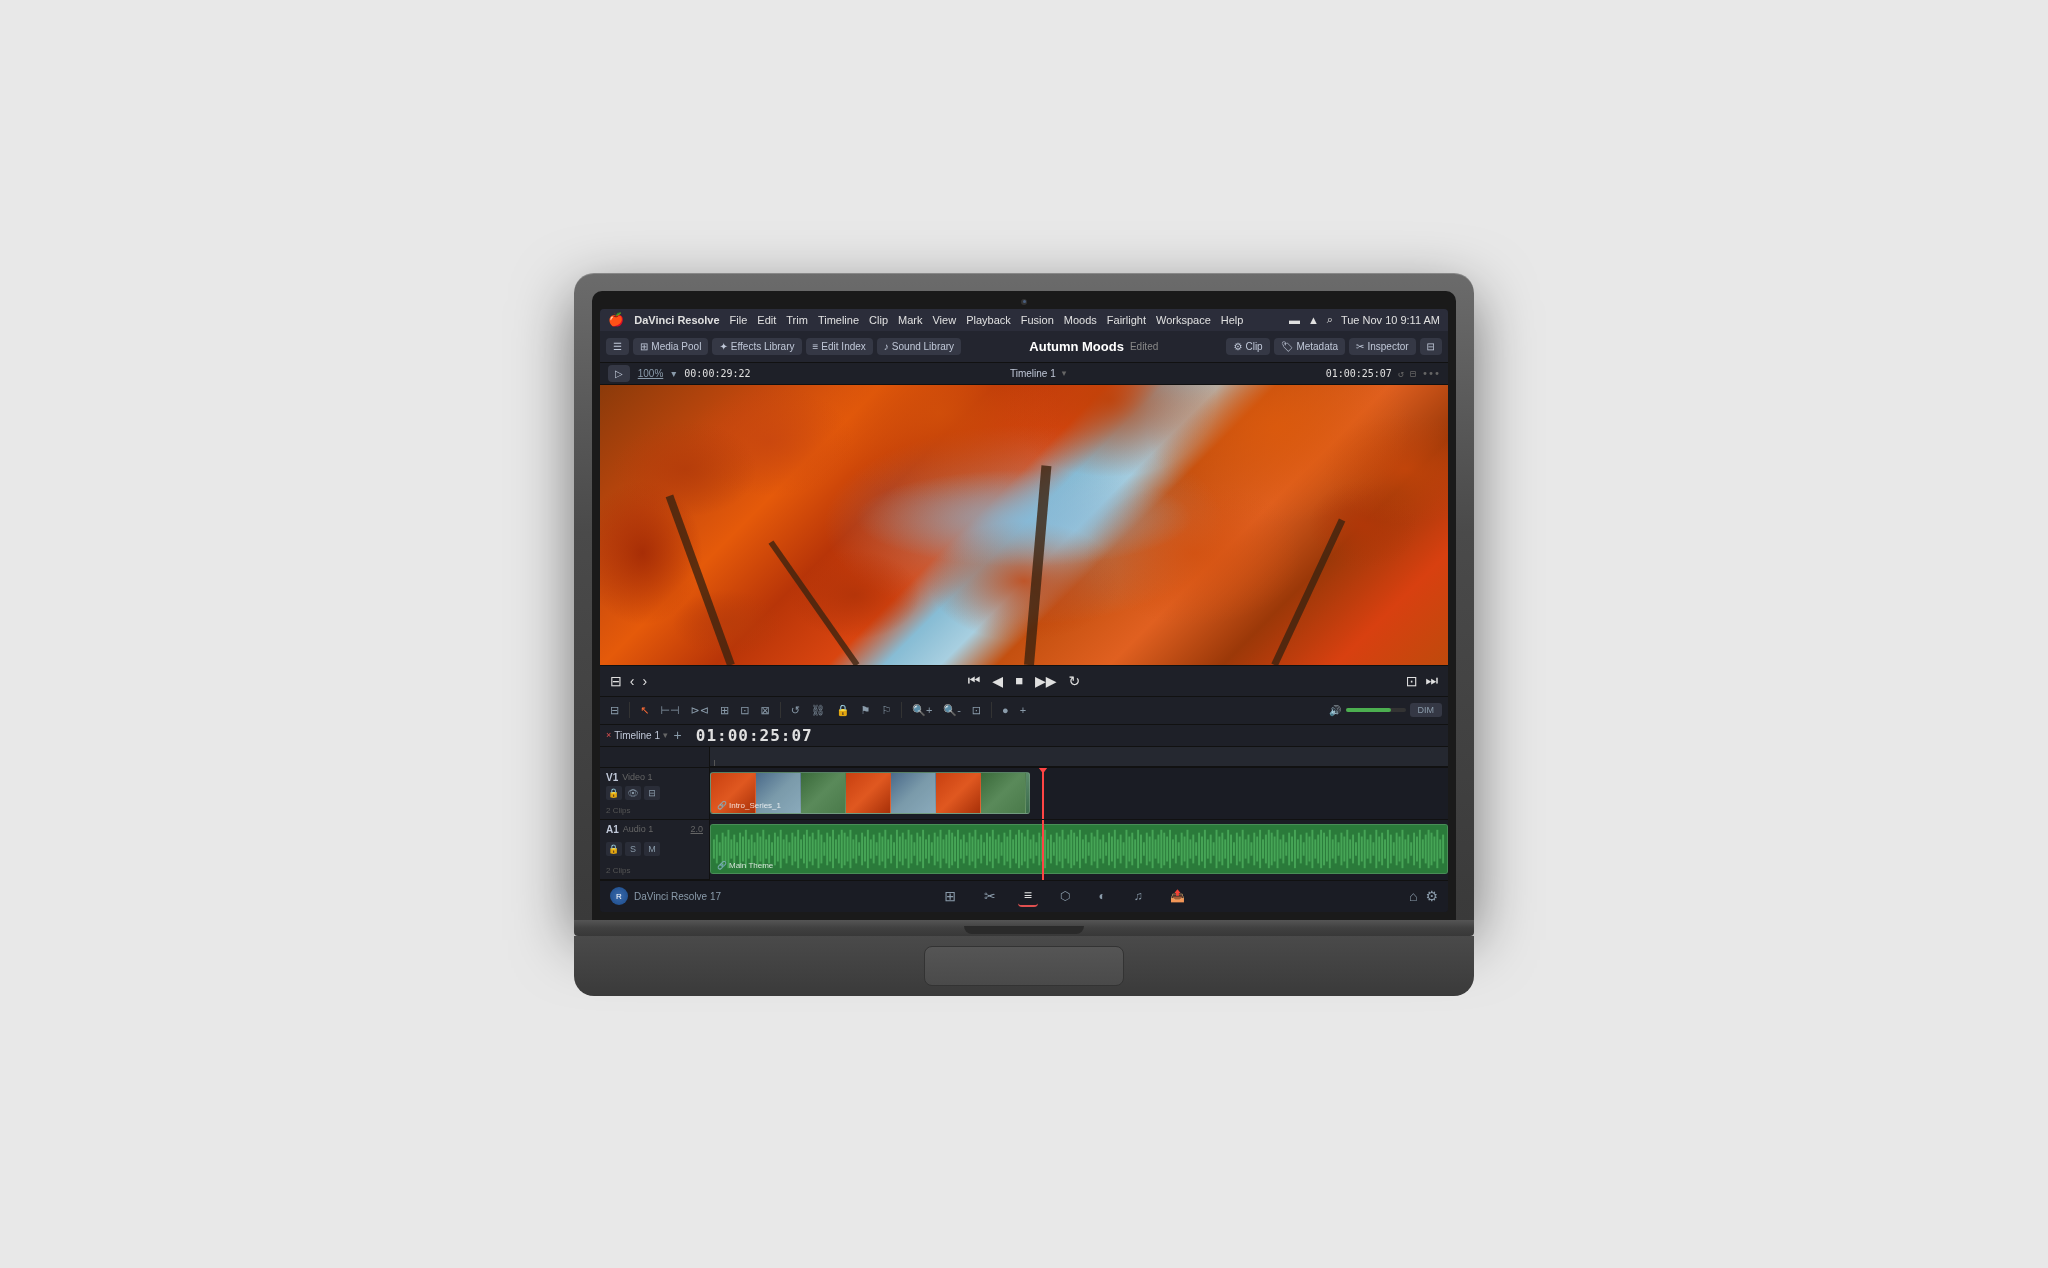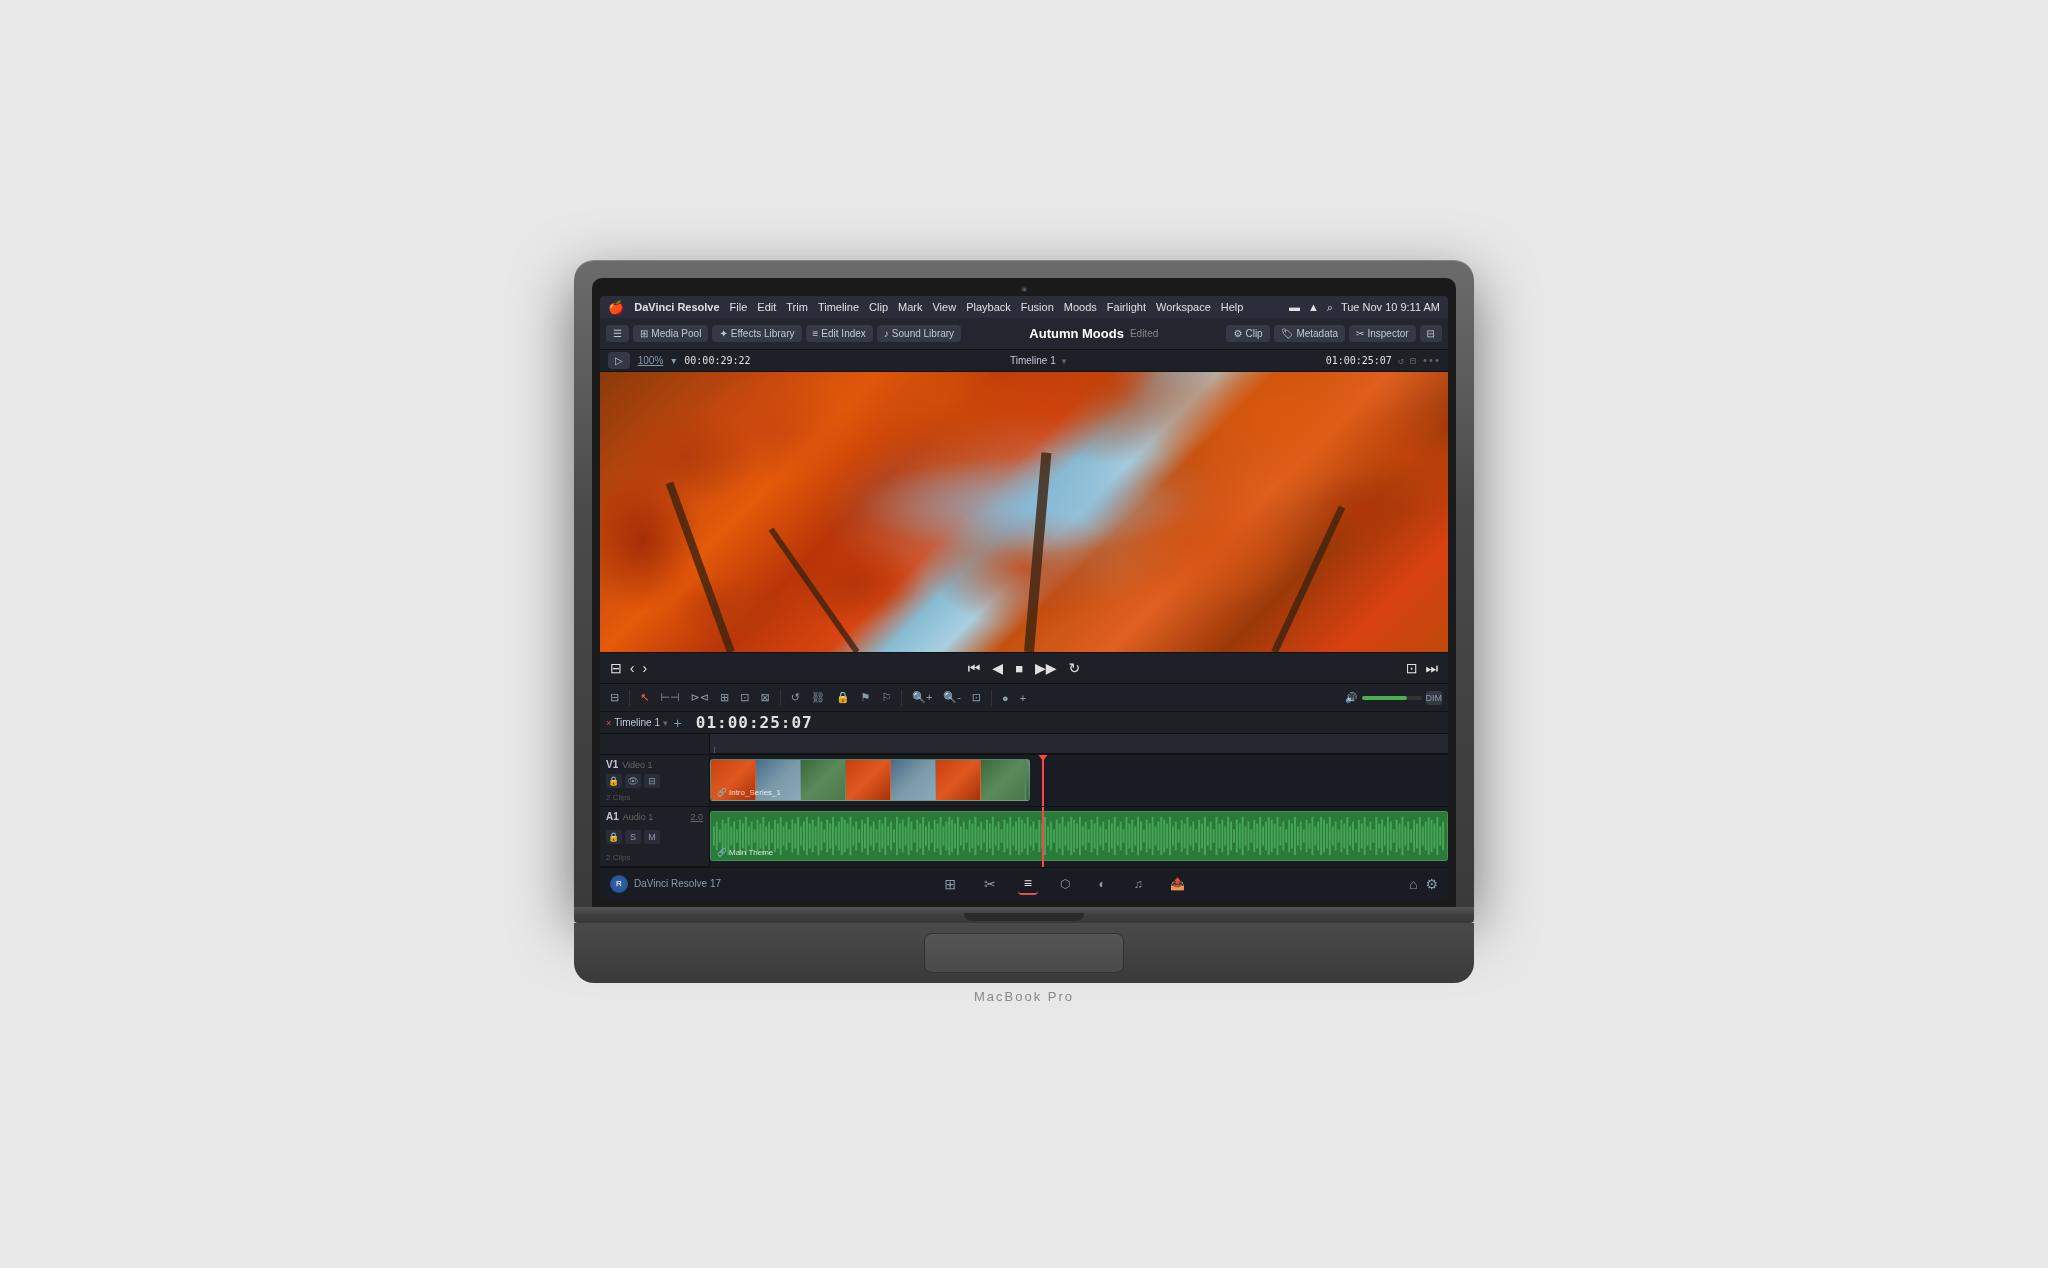--- a/index.html
+++ b/index.html
@@ -935,21 +935,21 @@
           <button class="edit-tool-btn">🔍-</button>
           <button class="edit-tool-btn">⊡</button>
           <div class="edit-tool-separator"></div>
           <button class="edit-tool-btn">●</button>
           <button class="edit-tool-btn">+</button>
           <div class="volume-slider-area">
             <span style="font-size:10px;color:#8a9baa;">🔊</span>
             <div class="volume-slider">
               <div class="volume-fill"></div>
             </div>
-            <button class="edit-tool-btn" style="font-size:9px;background:#353845;padding:2px 0;border-radius:3px;text-align:center;">DIM</button>
+            <button class="edit-tool-btn" style="font-size:9px;background:#353845;padding:2px 8px;border-radius:3px;text-align:center;">DIM</button>
           </div>
         </div>
 
         <div class="timeline-area">
 
           <div class="timeline-header-row">
             <div class="timeline-tab">
               <span class="close-x">×</span>
               <span>Timeline 1</span>
               <span style="font-size:9px;color:#666;">▾</span>
@@ -1345,14 +1345,13 @@
   </div>
 
   <div class="macbook-bottom">
     <div class="macbook-notch-bottom"></div>
   </div>
 
   <div class="macbook-trackpad-area">
     <div class="macbook-trackpad"></div>
   </div>
 
-  <div class="macbook-label">MacBook Pro</div>
 </div>
 
 </body></html>

